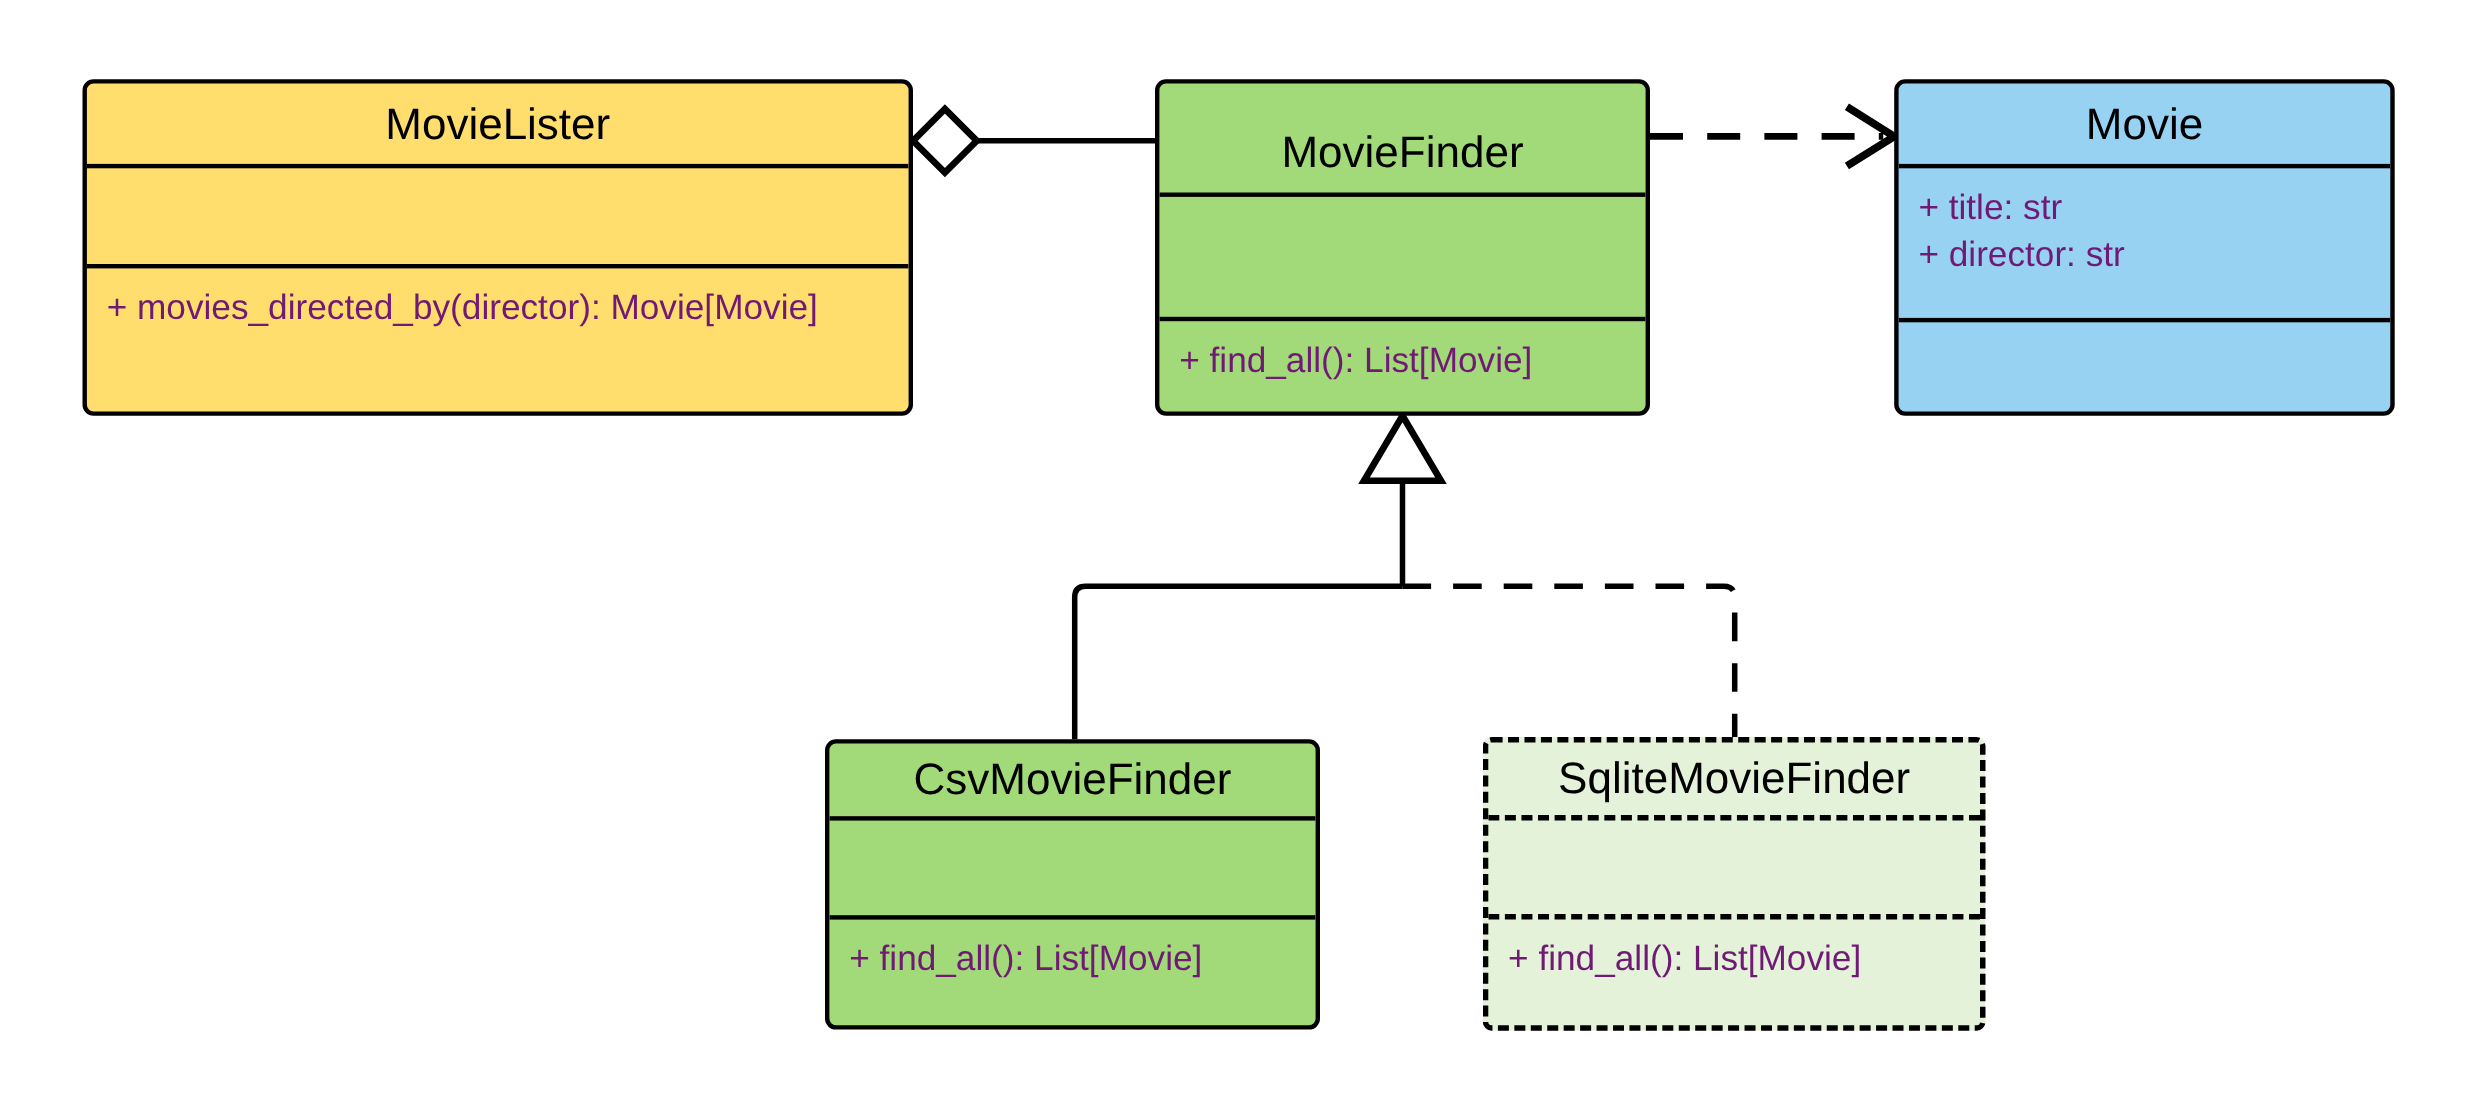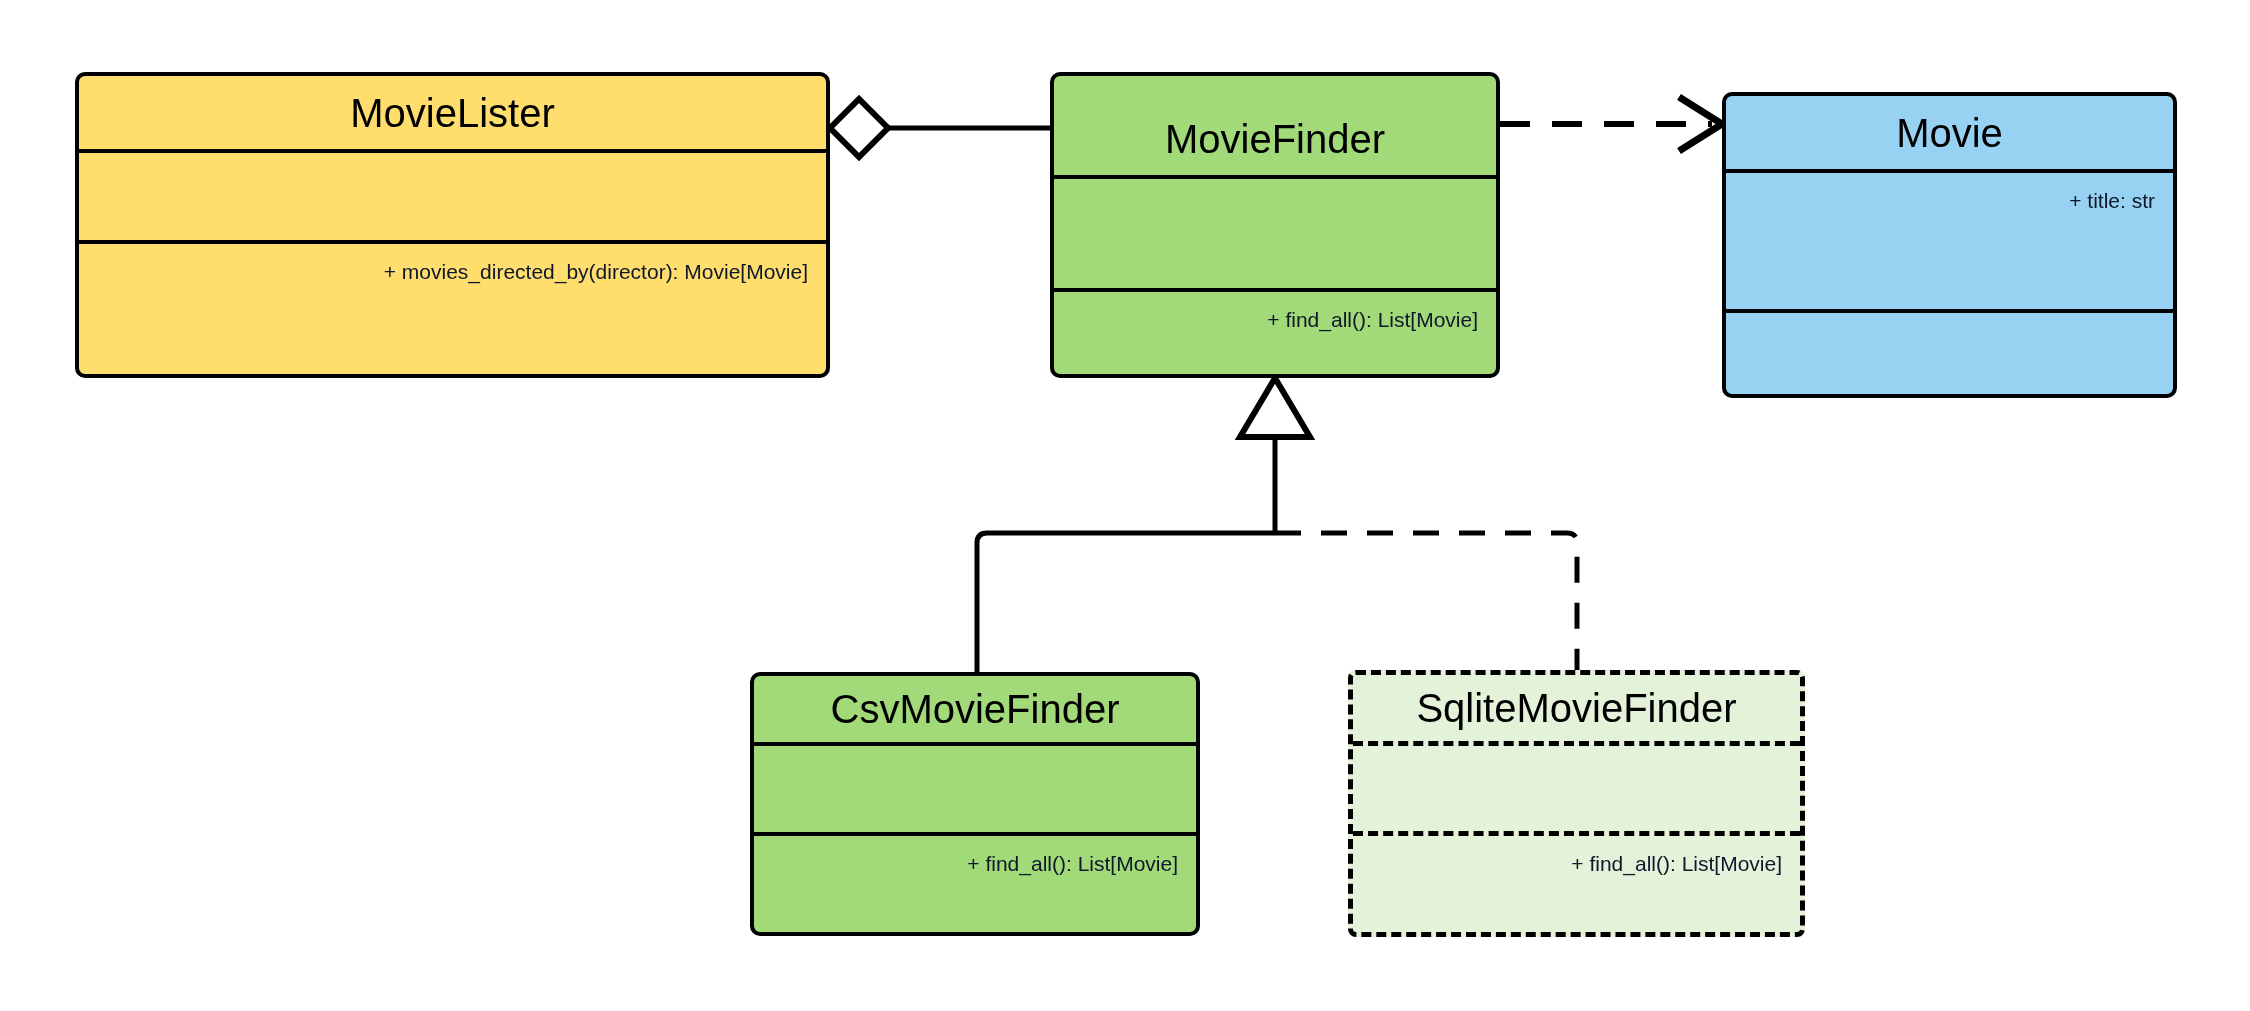--- a/index.html
+++ b/index.html
@@ -59,25 +59,25 @@
     font-size: 40px;
     color: #000000;
     line-height: 1.1;
     text-align: center;
     white-space: nowrap;
   }
   .member-list {
     padding: 14px 18px 0 18px;
   }
   .member {
-    font-size: 21px;
-    color: #0f172a;
+    font-size: 32px;
+    color: #701a75;
     line-height: 1.34;
     white-space: nowrap;
-    text-align: right;
+    text-align: left;
   }
   .empty-cmp {
     min-height: 10px;
   }
 </style>
 </head>
 <body>
 
 <div id="diagram-root">
 
@@ -121,26 +121,27 @@
   <div class="uml-class" style="left:1050px; top:72px; width:450px; height:306px; background:#A2DA79;">
     <div class="compartment name-cmp" style="height:73px;margin-top:26px;">
       <span class="class-title">MovieFinder</span>
     </div>
     <div class="compartment sep empty-cmp" style="height:113px;"></div>
     <div class="compartment sep member-list" style="flex:1 1 auto;">
       <div class="member">+ find_all(): List[Movie]</div>
     </div>
   </div>
 
-  <div class="uml-class" style="left:1722px; top:72px; width:455px; height:306px; background:#97D2F3;margin-top:20px;">
+  <div class="uml-class" style="left:1722px; top:72px; width:455px; height:306px; background:#97D2F3;">
     <div class="compartment name-cmp" style="height:73px;">
       <span class="class-title">Movie</span>
     </div>
     <div class="compartment sep member-list" style="height:140px;">
       <div class="member">+ title: str</div>
+      <div class="member">+ director: str</div>
     </div>
     <div class="compartment sep empty-cmp" style="flex:1 1 auto;"></div>
   </div>
 
   <div class="uml-class" style="left:750px; top:672px; width:450px; height:264px; background:#A2DA79;">
     <div class="compartment name-cmp" style="height:66px;">
       <span class="class-title">CsvMovieFinder</span>
     </div>
     <div class="compartment sep empty-cmp" style="height:90px;"></div>
     <div class="compartment sep member-list" style="flex:1 1 auto;">

